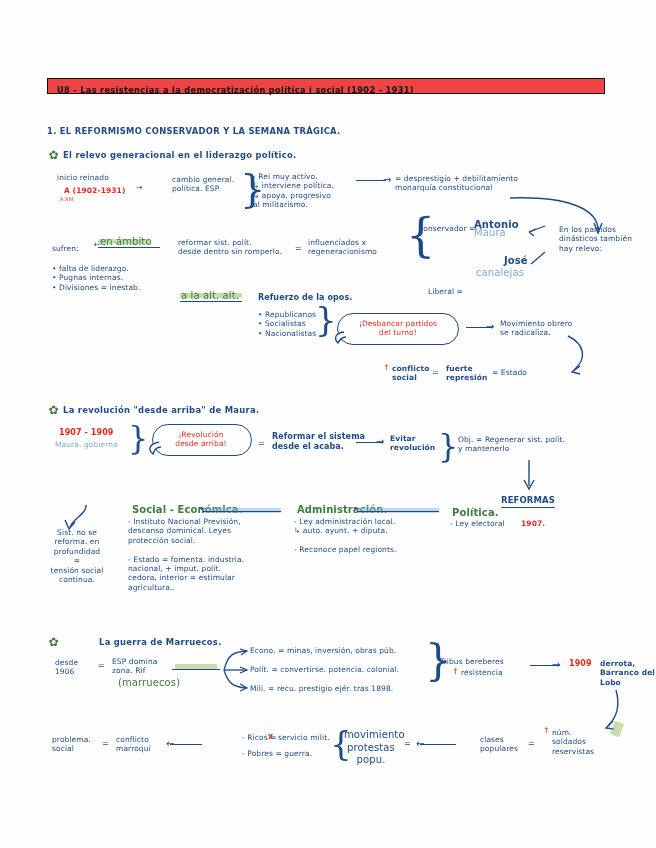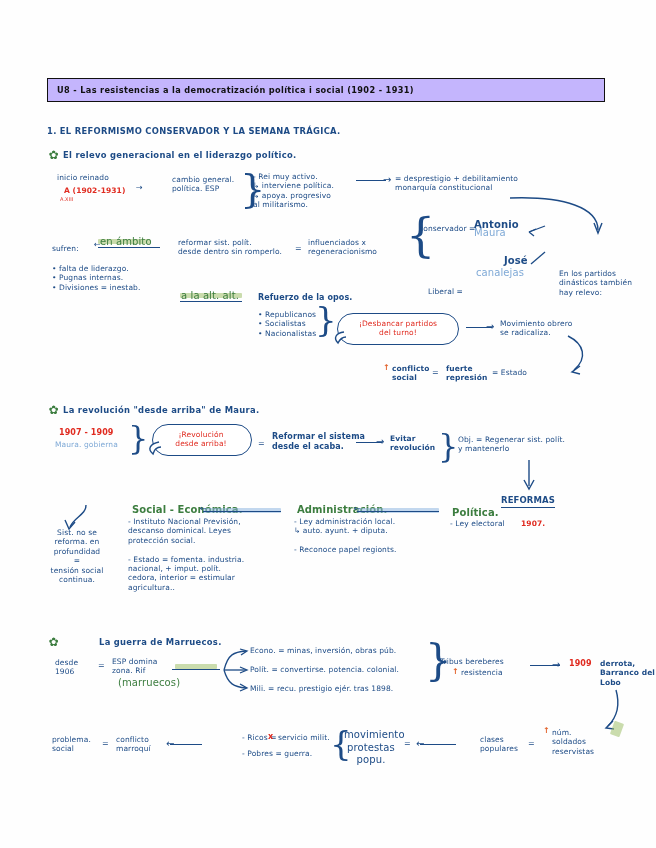--- a/index.html
+++ b/index.html
@@ -14,22 +14,22 @@
   .green{color:#3c7d3f;}
   .lblue{color:#7fa9d6;}
   .orange{color:#e2612a;}
   .b{font-weight:bold;}
   .s7{font-size:10px;}
   .s75{font-size:7.5px;}
   .s8{font-size:8px;}
   .s85{font-size:8.5px;}
 
   
-  .titlebox{position:absolute;left:47px;top:78px;width:558px;height:24px;
-            border:1.6px solid #111;box-sizing:border-box;background:#c4b5fd;}
+  .titlebox{position:absolute;left:47px;top:78px;width:558px;height:16px;
+            border:1.6px solid #111;box-sizing:border-box;background:#ef4444;}
   .titlebox span{position:absolute;left:9px;top:6px;font-size:8.2px;
             font-weight:bold;color:#111;letter-spacing:.35px;}
 
   .sec{position:absolute;font-size:8.4px;font-weight:bold;color:#1d4b86;letter-spacing:.3px;}
   .star{position:absolute;width:13px;height:13px;color:#3c7d3f;font-size:12px;line-height:13px;text-align:center;}
 
   
   .ln{position:absolute;background:#1d4b86;height:1.3px;}
   .arrow{position:absolute;color:#1d4b86;font-size:10px;line-height:1;}
   .brace{position:absolute;color:#1d4b86;font-size:12px;font-family:"DejaVu Serif",serif;
@@ -100,21 +100,21 @@
   <div class="t blue s75" style="left:428px;top:260px;margin-top:27px;">Liberal =</div>
   <div class="t blue s7 b" style="left:484px;top:255px;padding-left:20px;">José</div>
   <div class="t lblue s7" style="left:476px;top:267px;">canalejas</div>
 
   <svg style="left:527px;top:222px;width:22px;height:48px;">
     <path d="M18,4 L2,10" stroke="#1d4b86" stroke-width="1.3" fill="none"></path>
     <path d="M2,10 L9,7 M2,10 L7,14" stroke="#1d4b86" stroke-width="1.3" fill="none"></path>
     <path d="M4,42 L18,30" stroke="#1d4b86" stroke-width="1.3" fill="none"></path>
   </svg>
 
-  <div class="t blue s75" style="left:559px;top:225px;margin-top:44px;">En los partidos
+  <div class="t blue s75" style="left:559px;top:225px;">En los partidos
 dinásticos también
 hay relevo:</div>
 
   <div class="t blue s75" style="left:52px;top:264px;">• falta de liderazgo.
 • Pugnas internas.
 • Divisiones = inestab.</div>
 
   <div class="hl" style="left:180px;top:293px;width:62px;"></div>
   <div class="t green s7" style="left:181px;top:290px;">a la alt. alt.</div>
   <div class="ln" style="left:180px;top:301px;width:62px;"></div>

